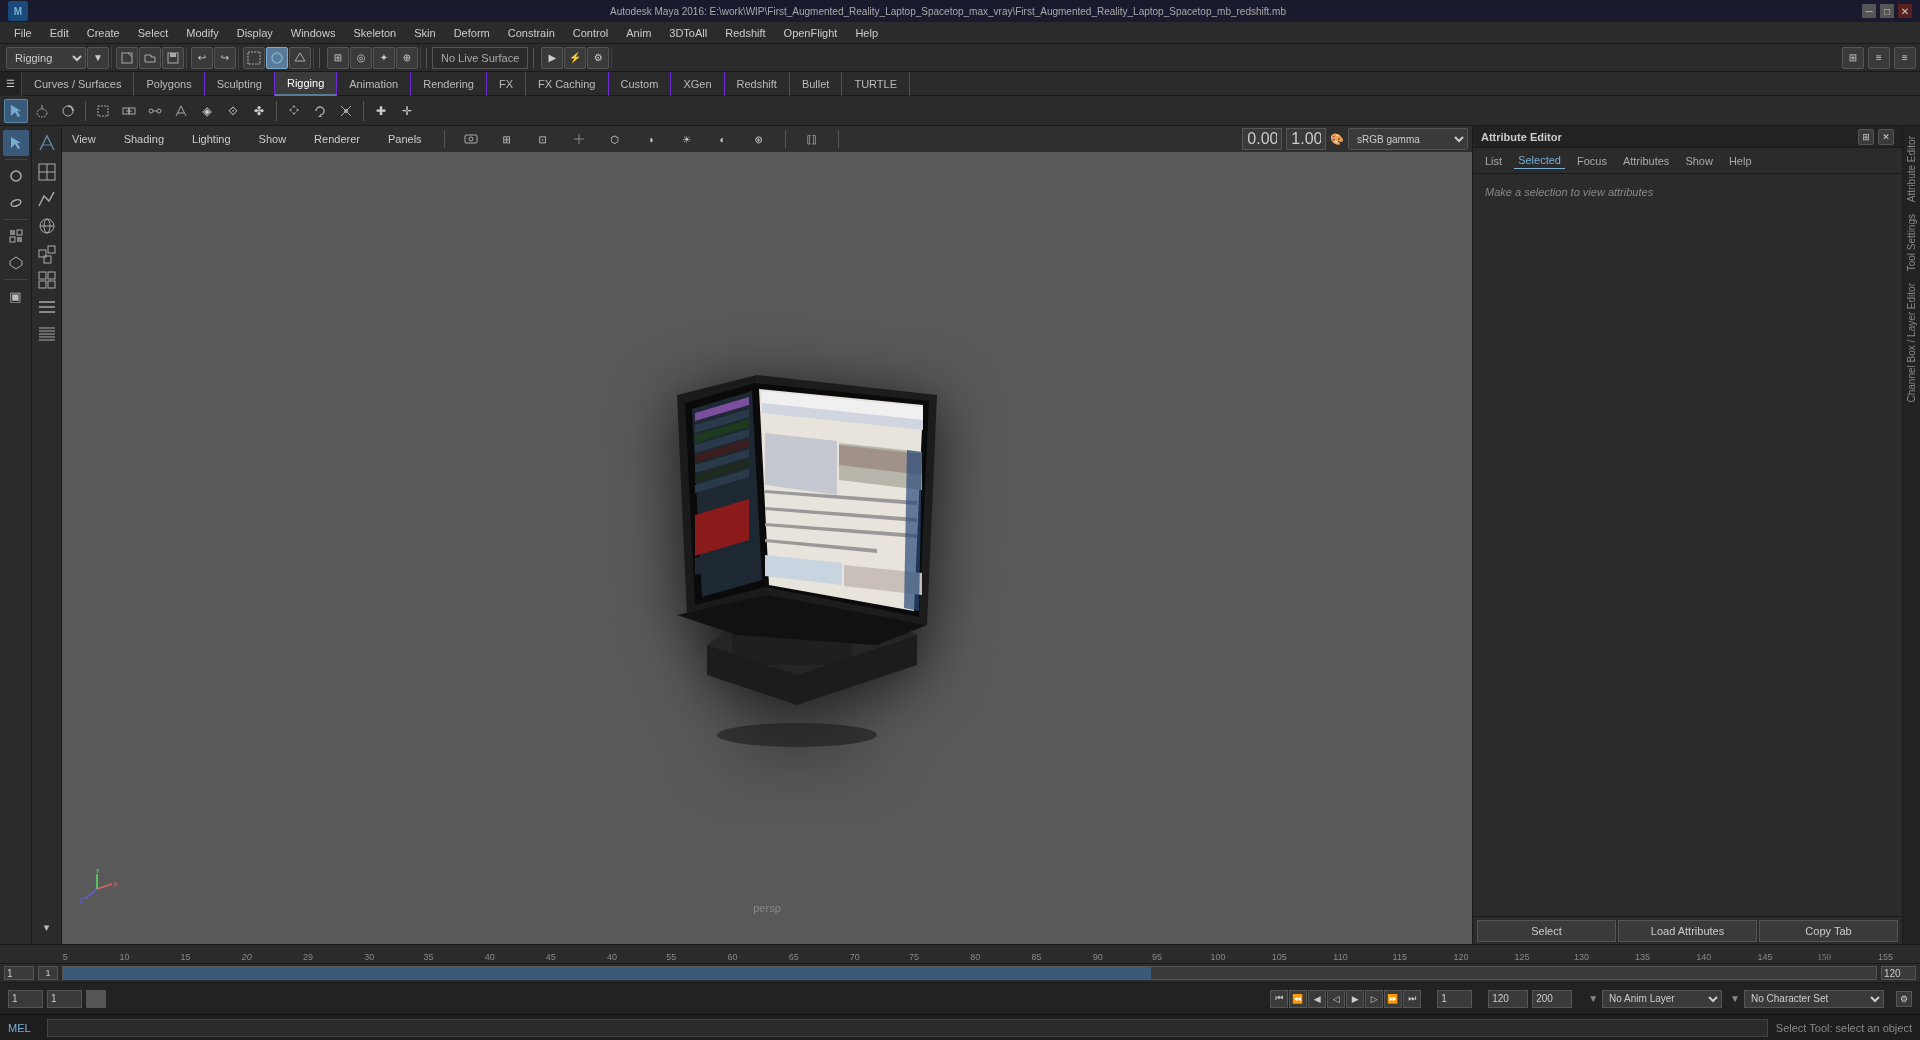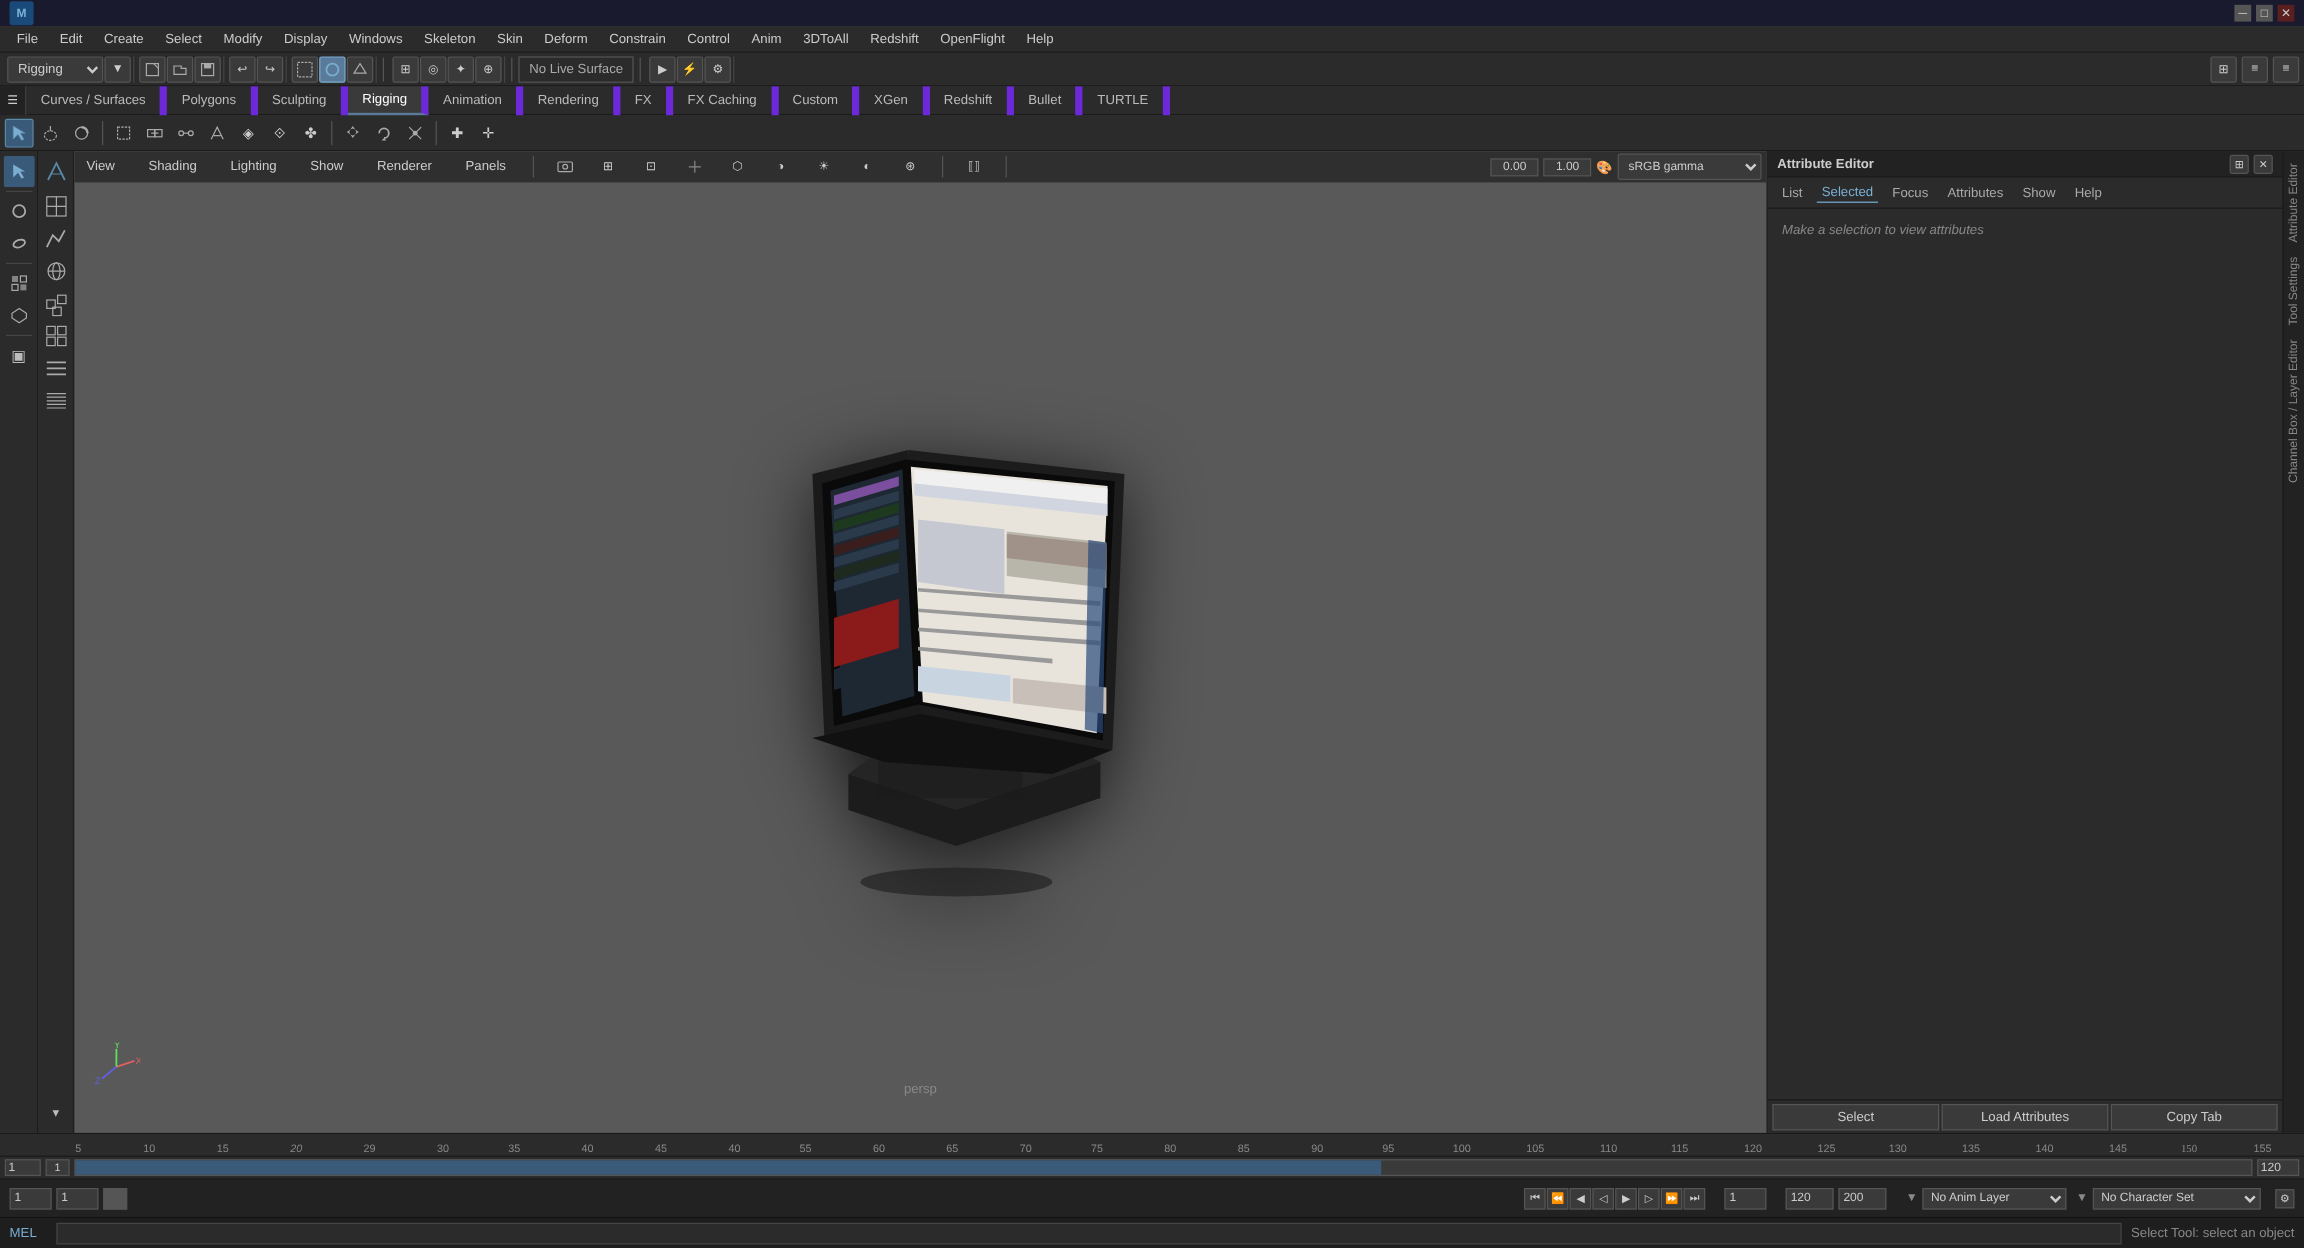--- a/index.html
+++ b/index.html
@@ -114,21 +114,21 @@
       justify-content: center;
     }
     .module-tab {
       padding: 4px 12px;
       cursor: pointer;
       color: #bbb;
       font-size: 11px;
       height: 24px;
       display: flex;
       align-items: center;
-      border-right: 6px solid #6d28d9;
+      border-right: 1px solid #6d28d9;
     }
     .module-tab.active { background: #3a3a3a; color: #fff; border-bottom: 2px solid #5a7a9a; }
 
     
     #tool-options {
       background: #2b2b2b;
       height: 30px;
       display: flex;
       align-items: center;
       padding: 0 4px;
@@ -251,24 +251,24 @@
       border: 1px solid #555;
       color: #ccc;
       font-size: 11px;
       padding: 1px 4px;
       cursor: pointer;
     }
     .vp-number {
       background: #3a3a3a;
       border: 1px solid #555;
       color: #ccc;
-      font-size: 10px;
+      font-size: 16px;
       padding: 1px 4px;
       width: 40px;
-      text-align: center;
+      text-align: left;
     }
 
     
     #model-area {
       position: absolute;
       top: 26px;
       left: 0;
       right: 0;
       bottom: 26px;
       display: flex;
@@ -539,20 +539,21 @@
       color: #ccc;
       font-size: 9px;
       cursor: pointer;
     }
   </style>
 </head>
 <body>
 
 <div id="title-bar">
   <span style="width:20px;height:20px;background:#1a4a7a;border-radius:2px;display:flex;align-items:center;justify-content:center;color:#7ab0d4;font-size:10px;font-weight:bold;margin-right:6px;">M</span>
+  <span style="flex:1;text-align:center;font-size:10px;color:#aaa;white-space:nowrap;overflow:hidden;text-overflow:ellipsis;">Autodesk Maya 2016: E:\work\WIP\First_Augmented_Reality_Laptop_Spacetop_max_vray\First_Augmented_Reality_Laptop_Spacetop_mb_redshift.mb</span>
   <div class="win-controls">
     <button class="win-btn">─</button>
     <button class="win-btn">□</button>
     <button class="win-btn" style="background:#5a2020;">✕</button>
   </div>
 </div>
 
 <div id="menu-bar">
   <span class="menu-item">File</span>
   <span class="menu-item">Edit</span>

